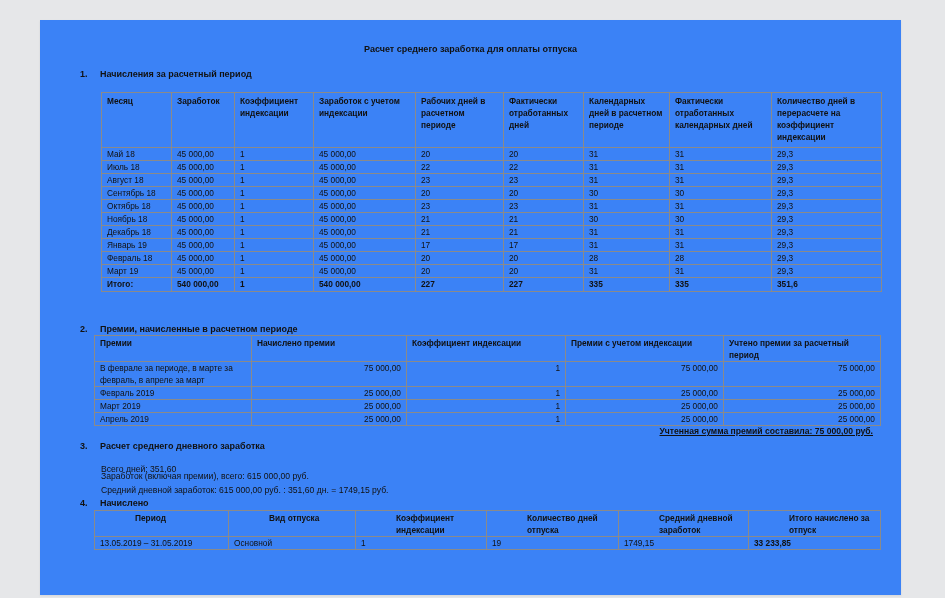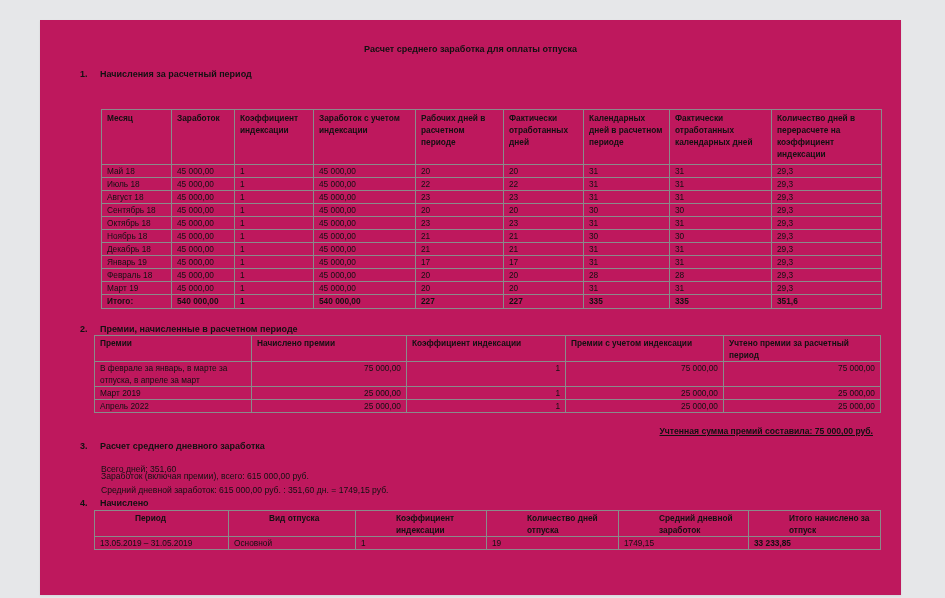--- a/index.html
+++ b/index.html
@@ -6,21 +6,21 @@
     body {
       width: 945px; height: 598px; overflow: hidden;
       background: #e6e7e9;
       font-family: "Liberation Sans", sans-serif;
       color: #111;
       position: relative;
     }
     .page {
       position: absolute; left: 40px; top: 20px;
       width: 861px; height: 575px;
-      background: #be185d;
+      background: #3b82f6;
       box-shadow: 0 1px 2px rgba(0,0,0,0.08);
     }
     .abs { position: absolute; }
     .title {
       left: 0; width: 861px; top: 24px; text-align: center;
       font-size: 9px; font-weight: bold;
     }
     .sec { font-size: 9px; font-weight: bold; }
     .sec .num { position: absolute; left: 0; }
     .sec .lbl { position: absolute; left: 20px; white-space: nowrap; }
@@ -59,21 +59,21 @@
 
 <div class="page">
 
   <div class="abs title">Расчет среднего заработка для оплаты отпуска</div>
 
   <div class="abs sec" style="left:40px; top:49px;">
     <span class="num">1.</span>
     <span class="lbl">Начисления за расчетный период</span>
   </div>
 
-  <table class="t1" style="left:61px; top:89px; width:780px;">
+  <table class="t1" style="left:61px; top:72px; width:780px;">
     <colgroup>
       <col style="width:70px">
         <col style="width:63px">
         <col style="width:79px">
         <col style="width:102px">
       <col style="width:88px">
         <col style="width:80px">
         <col style="width:86px">
         <col style="width:102px">
         <col style="width:110px">
@@ -233,35 +233,42 @@
       <tr>
         <th>Премии</th>
         <th>Начислено премии</th>
         <th>Коэффициент индексации</th>
         <th>Премии с учетом индексации</th>
         <th>Учтено премии за расчетный период</th>
       </tr>
     </thead>
     <tbody id="t2-body">
         <tr>
-          <td class="wrap">В феврале за январь, в марте за отпуска, в апреле за март</td>
+          <td class="wrap">В феврале за периоде, в марте за февраль, в апреле за март</td>
           <td class="r">75 000,00</td>
           <td class="r">1</td>
           <td class="r">75 000,00</td>
           <td class="r">75 000,00</td>
         </tr>
         <tr>
+          <td>Февраль 2019</td>
+          <td class="r">25 000,00</td>
+          <td class="r">1</td>
+          <td class="r">25 000,00</td>
+          <td class="r">25 000,00</td>
+        </tr>
+        <tr>
           <td>Март 2019</td>
           <td class="r">25 000,00</td>
           <td class="r">1</td>
           <td class="r">25 000,00</td>
           <td class="r">25 000,00</td>
         </tr>
         <tr>
-          <td>Апрель 2022</td>
+          <td>Апрель 2019</td>
           <td class="r">25 000,00</td>
           <td class="r">1</td>
           <td class="r">25 000,00</td>
           <td class="r">25 000,00</td>
         </tr>
       </tbody>
   </table>
 
   <div class="abs bonus-total" style="right:28px; top:406px;">Учтенная сумма премий составила: 75 000,00 руб.</div>
 

